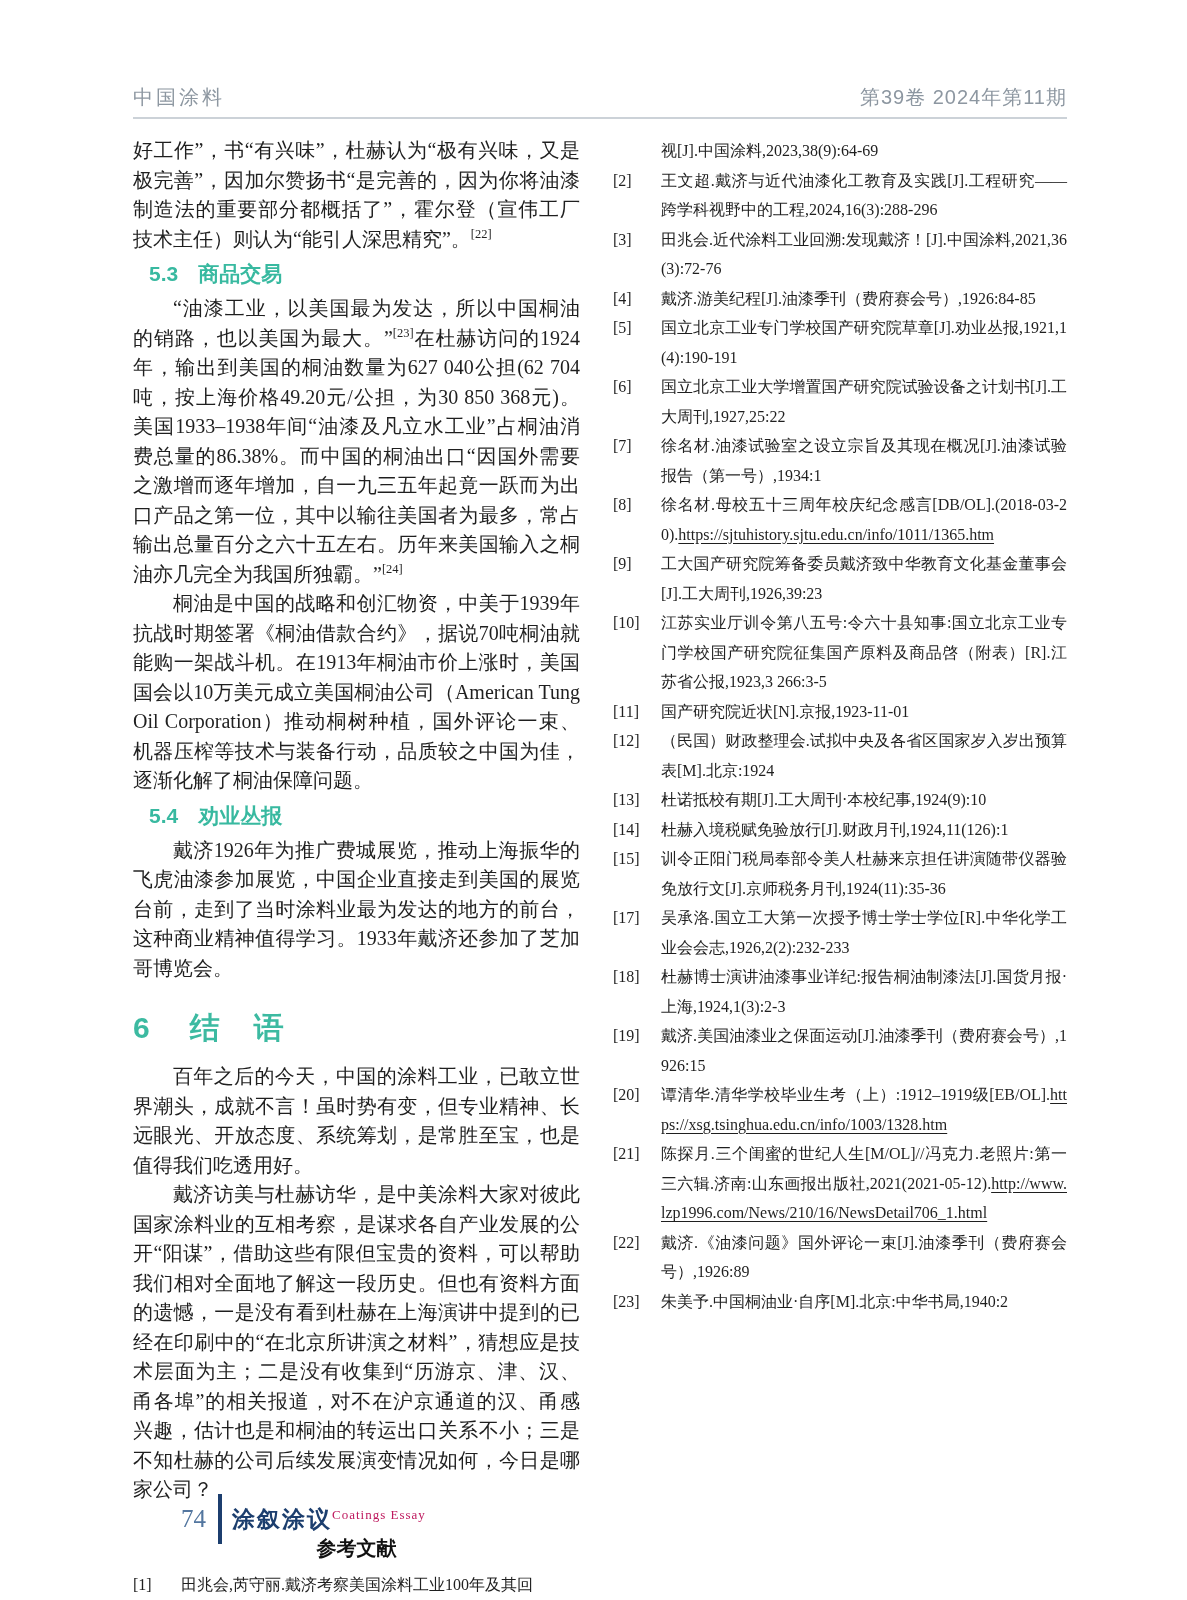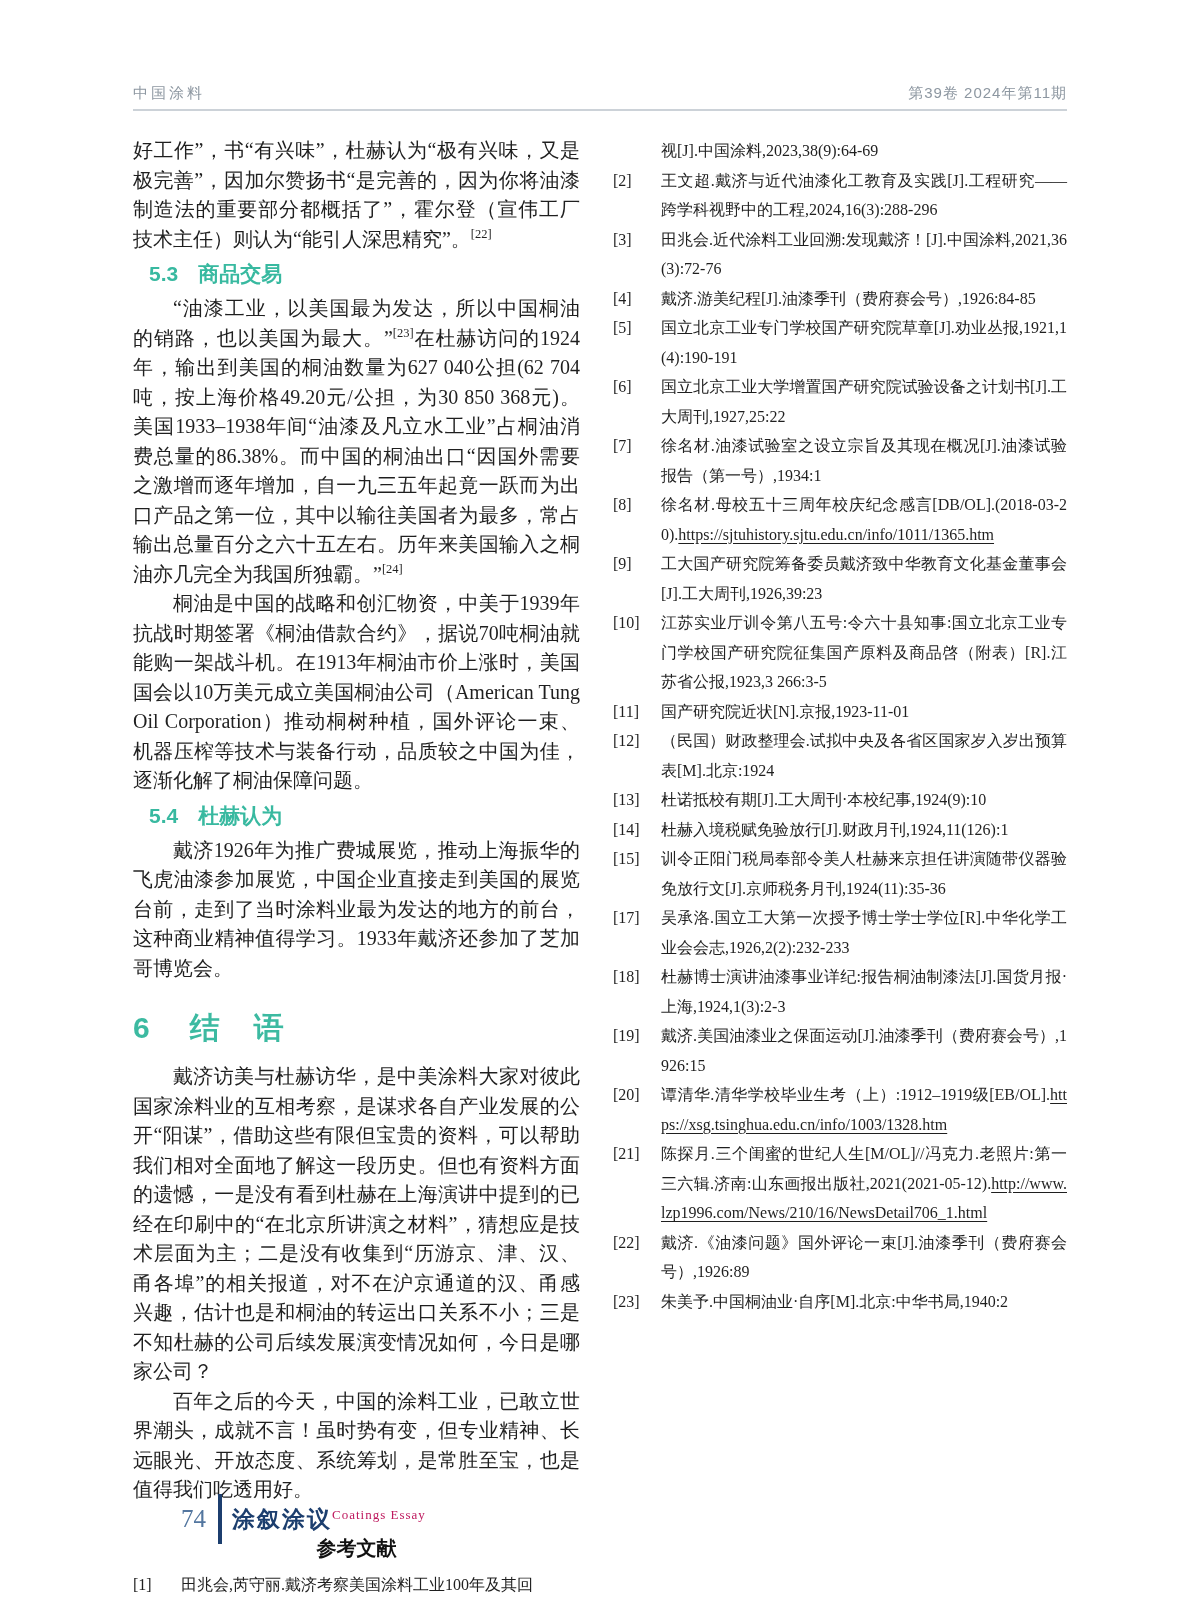--- a/index.html
+++ b/index.html
@@ -8,21 +8,21 @@
     position:relative; width:1187px; height:1600px; margin:0 auto;
     background:#ffffff; overflow:hidden;
     font-family:"Liberation Serif","DejaVu Serif",serif;
     color:#1f1f1f;
   }
   
   .header { position:absolute; top:84px; left:133px; right:120px; }
   .header-row {
     display:flex; justify-content:space-between; align-items:center;
     font-family:"Liberation Sans","DejaVu Sans",sans-serif;
-    font-size:15px; color:#8d97a1; letter-spacing:3px;
+    font-size:20px; color:#8d97a1; letter-spacing:3px;
   }
   .header-row .issue { letter-spacing:1px;margin-left:47px; }
   .header-rule { border-bottom:2px solid #ccd2d8; margin-top:6px; }
   
   .main { position:absolute; top:136px; left:133px; right:120px; display:flex; gap:33px; }
   .col-left  { width:447px; flex:none; }
   .col-right { flex:1; min-width:0; }
   
   .para {
     font-size:20px; line-height:29.5px; text-align:justify;
@@ -87,32 +87,32 @@
 
       <div class="sec-head">
         <span class="sec-num">5.3</span><span>商品交易</span>
       </div>
 
       <p class="para indent"><span>“油漆工业，以美国最为发达，所以中国桐油的销路，也以美国为最大。”</span><sup class="ref-sup">[23]</sup><span>在杜赫访问的1924年，输出到美国的桐油数量为627 040公担(62 704吨，按上海价格49.20元/公担，为30 850 368元)。美国1933–1938年间“油漆及凡立水工业”占桐油消费总量的86.38%。而中国的桐油出口“因国外需要之激增而逐年增加，自一九三五年起竟一跃而为出口产品之第一位，其中以输往美国者为最多，常占输出总量百分之六十五左右。历年来美国输入之桐油亦几完全为我国所独霸。”</span><sup class="ref-sup">[24]</sup></p>
 
       <p class="para indent"><span>桐油是中国的战略和创汇物资，中美于1939年抗战时期签署《桐油借款合约》，据说70吨桐油就能购一架战斗机。在1913年桐油市价上涨时，美国国会以10万美元成立美国桐油公司（American Tung Oil Corporation）推动桐树种植，国外评论一束、机器压榨等技术与装备行动，品质较之中国为佳，逐渐化解了桐油保障问题。</span></p>
 
       <div class="sec-head">
-        <span class="sec-num">5.4</span><span>杜赫认为</span>
+        <span class="sec-num">5.4</span><span>劝业丛报</span>
       </div>
 
       <p class="para indent"><span>戴济1926年为推广费城展览，推动上海振华的飞虎油漆参加展览，中国企业直接走到美国的展览台前，走到了当时涂料业最为发达的地方的前台，这种商业精神值得学习。1933年戴济还参加了芝加哥博览会。</span></p>
 
       <div class="chapter-head">
         <span class="sec-num">6</span><span>结　语</span>
       </div>
 
+      <p class="para indent"><span>百年之后的今天，中国的涂料工业，已敢立世界潮头，成就不言！虽时势有变，但专业精神、长远眼光、开放态度、系统筹划，是常胜至宝，也是值得我们吃透用好。</span></p>
+
       <p class="para indent"><span>戴济访美与杜赫访华，是中美涂料大家对彼此国家涂料业的互相考察，是谋求各自产业发展的公开“阳谋”，借助这些有限但宝贵的资料，可以帮助我们相对全面地了解这一段历史。但也有资料方面的遗憾，一是没有看到杜赫在上海演讲中提到的已经在印刷中的“在北京所讲演之材料”，猜想应是技术层面为主；二是没有收集到“历游京、津、汉、甬各埠”的相关报道，对不在沪京通道的汉、甬感兴趣，估计也是和桐油的转运出口关系不小；三是不知杜赫的公司后续发展演变情况如何，今日是哪家公司？</span></p>
-
-      <p class="para indent"><span>百年之后的今天，中国的涂料工业，已敢立世界潮头，成就不言！虽时势有变，但专业精神、长远眼光、开放态度、系统筹划，是常胜至宝，也是值得我们吃透用好。</span></p>
 
       <div class="refs-title">参考文献</div>
 
       <div class="ref-row">
         <span class="ref-num">[1]</span>
         <span class="ref-text">田兆会,芮守丽.戴济考察美国涂料工业100年及其回</span>
       </div>
 
     </div>
 

